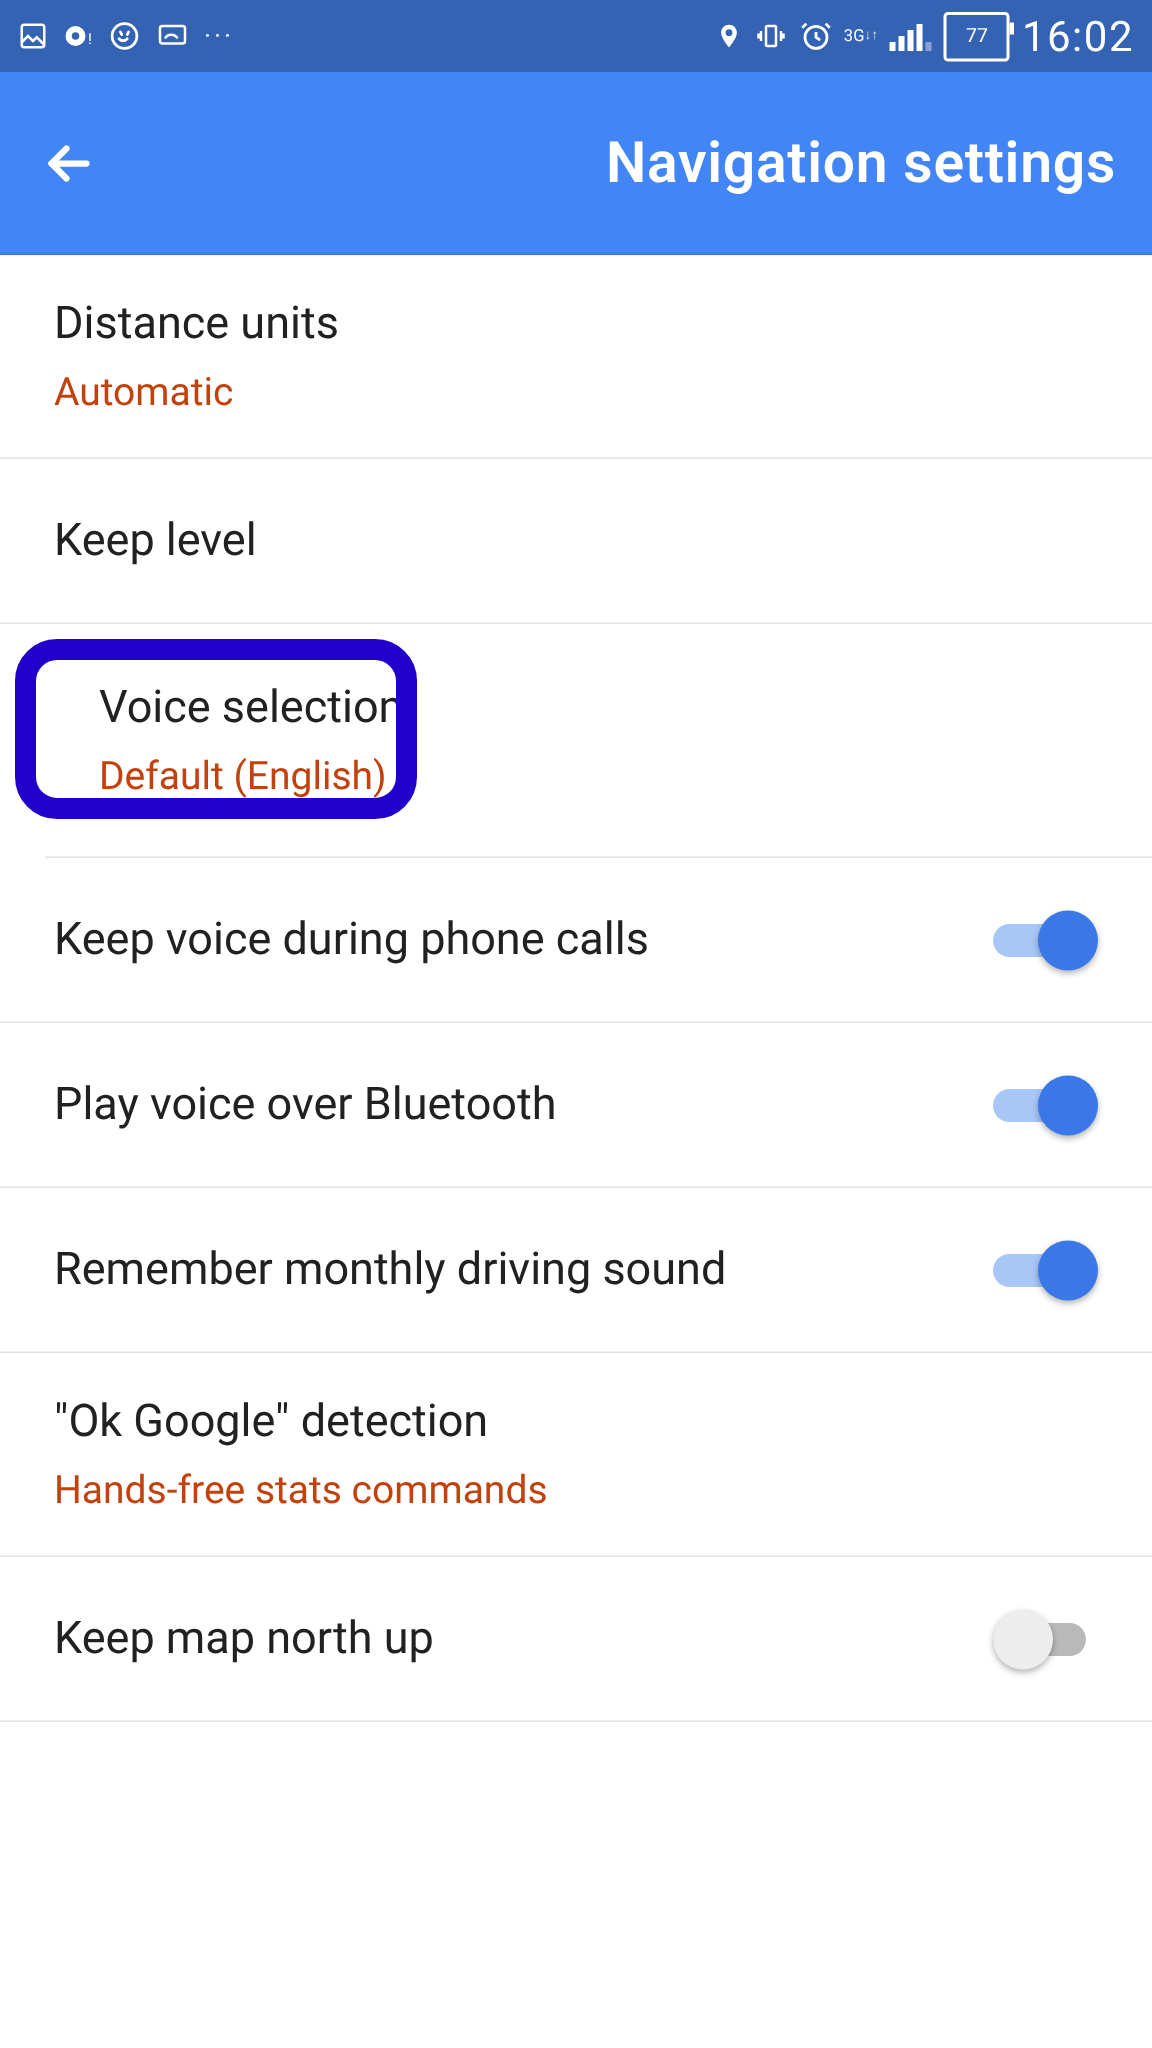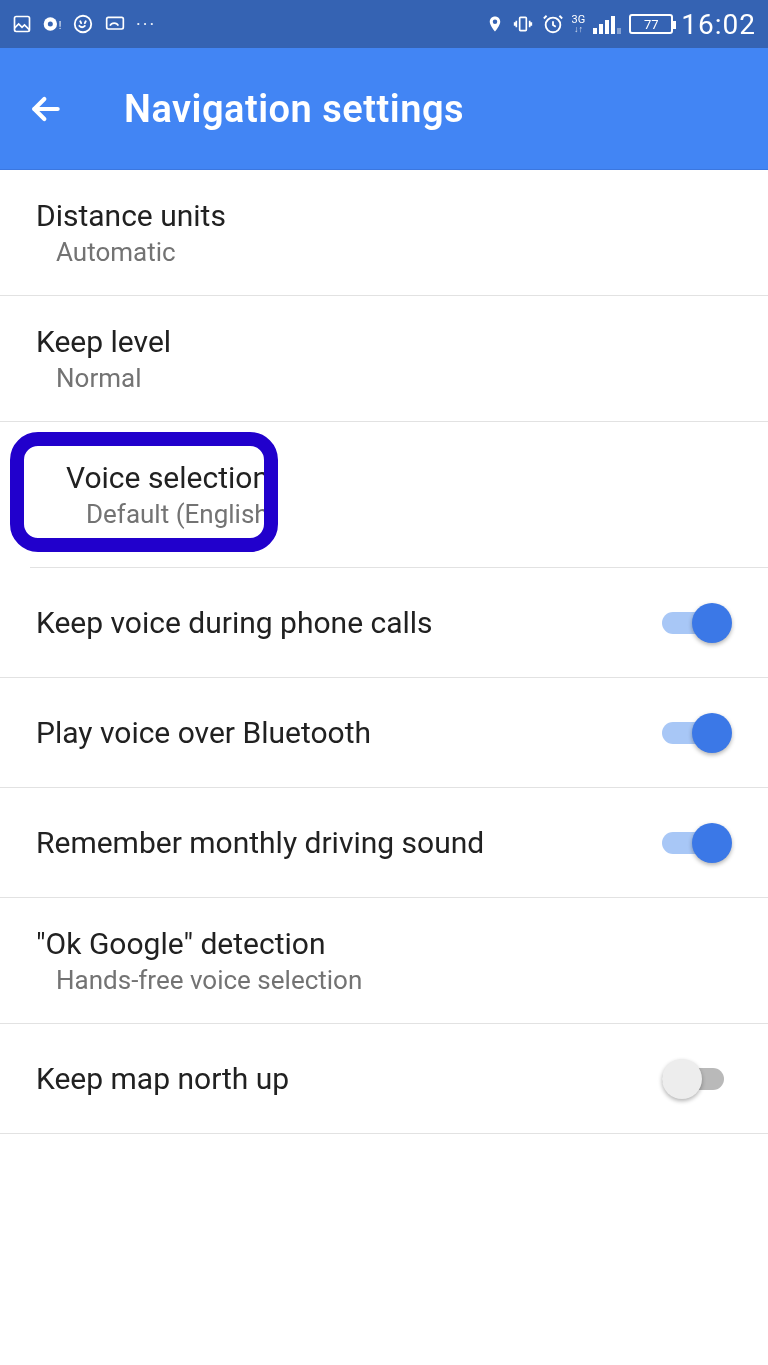--- a/index.html
+++ b/index.html
@@ -13,21 +13,21 @@
     align-items: center;
     justify-content: space-between;
     padding: 0 12px;
     font-size: 22px;
   }
   .status-left, .status-right { display: flex; align-items: center; gap: 10px; }
   .status-right { gap: 8px; }
   .dots { letter-spacing: 2px; font-size: 18px; opacity: .9; }
   .battery {
     display: inline-flex; align-items: center;
-    border: 2px solid #fff; border-radius: 3px; height: 20px; width: 44px;
+    border: 2px solid #fff; border-radius: 3px; height: 33px; width: 44px;
     position: relative; font-size: 13px; justify-content: center; padding-top:1px;
   }
   .battery::after {
     content: ""; position: absolute; right: -5px; top: 5px; width: 3px; height: 8px; background: #fff;
   }
   .clock-txt { font-size: 28px; font-weight: 400; letter-spacing: 1px; text-align: center; }
   .sig-bars { display: inline-flex; align-items: flex-end; gap: 2px; height: 20px; }
   .sig-bars span { width: 4px; background: #fff; }
   .sig-bars span:nth-child(1){height:6px} .sig-bars span:nth-child(2){height:10px}
   .sig-bars span:nth-child(3){height:14px} .sig-bars span:nth-child(4){height:18px}
@@ -37,36 +37,37 @@
   
   .app-bar {
     height: 122px;
     background: #4285f4;
     color: #fff;
     display: flex;
     align-items: center;
     padding: 0 24px;
     gap: 56px;
     border-bottom: 1px solid #3b77e0;
+    justify-content: space-between;
   }
   .app-title { font-size: 38px; font-weight: 600; letter-spacing: .5px; }
   .back-btn { width: 44px; height: 44px; display:flex; align-items:center; justify-content:center; cursor:pointer; }
   
   .list { display:flex; flex-direction:column; }
   .row {
     padding: 28px 36px 28px 36px;
     border-bottom: 1px solid #e2e2e2;
     display: flex; align-items: center; justify-content: space-between;
     gap: 20px;
     min-height: 110px;
     cursor: pointer;
   }
-  .row .txt { display:flex; flex-direction:column; gap:4px; }
+  .row .txt { display:flex; flex-direction:column; gap:14px; }
   .row .title { font-size: 30px; color: #212121; }
-  .row .sub { font-size: 26px; color: #737373; margin-left: 20px; }
+  .row .sub { font-size: 26px; color: #c2410c; }
   .row:first-child { border-top: none; }
   
   .toggle { position: relative; width: 70px; height: 36px; flex: 0 0 auto; }
   .track { position:absolute; top:7px; left:0; width:62px; height:22px; border-radius:20px; background:#b9b9b9; }
   .thumb { position:absolute; top:-2px; width:40px; height:40px; border-radius:50%; background:#ededed; box-shadow:0 2px 4px rgba(0,0,0,.3); left:0; }
   .toggle.on .track { background:#a8c7f6; }
   .toggle.on .thumb { background:#3b78e7; left:30px; }
   
   .highlight-wrap { position: relative; padding-left: 30px; }
   .highlight-box {
@@ -121,21 +122,21 @@
           <rect x="8" y="4" width="8" height="16" rx="1"></rect>
           <path d="M4 8v8M20 8v8M2 10v4M22 10v4"></path>
         </svg>
     </span>
     <span class="ico">
       <svg width="22" height="22" viewBox="0 0 24 24" fill="none" stroke="#fff" stroke-width="2">
           <circle cx="12" cy="13" r="8"></circle>
           <path d="M12 9v4l3 2M5 3L2 6M19 3l3 3"></path>
         </svg>
     </span>
-    <span style="display:flex;flex-direction:column;align-items:center;line-height:1">
+    <span style="display:flex;align-items:center;line-height:1">
       <span class="tiny-3g">3G</span>
       <span style="font-size:9px;opacity:.8">↓↑</span>
     </span>
     <span class="sig-bars">
         <span></span>
         <span></span>
         <span></span>
         <span></span>
         <span></span>
       </span>
@@ -161,21 +162,20 @@
   <div class="row">
     <div class="txt">
       <div class="title">Distance units</div>
       <div class="sub">Automatic</div>
     </div>
   </div>
 
   <div class="row">
     <div class="txt">
       <div class="title">Keep level</div>
-      <div class="sub">Normal</div>
     </div>
   </div>
 
   <div class="highlight-wrap">
     <div class="row voice-sel">
       <div class="txt">
         <div class="title">Voice selection</div>
         <div class="sub">Default (English)</div>
       </div>
     </div>
@@ -209,21 +209,21 @@
     <div class="toggle on">
         <div class="track"></div>
         <div class="thumb"></div>
       </div>
   </div>
 
 
   <div class="row">
     <div class="txt">
       <div class="title">"Ok Google" detection</div>
-      <div class="sub">Hands-free voice selection</div>
+      <div class="sub">Hands-free stats commands</div>
     </div>
   </div>
 
   <div class="row">
     <div class="txt">
       <div class="title">Keep map north up</div>
     </div>
     <div class="toggle">
         <div class="track"></div>
         <div class="thumb"></div>

